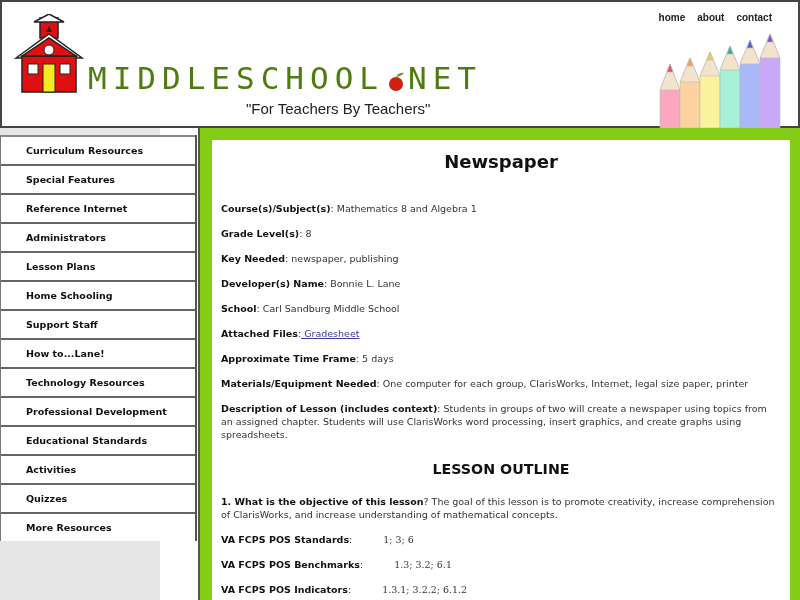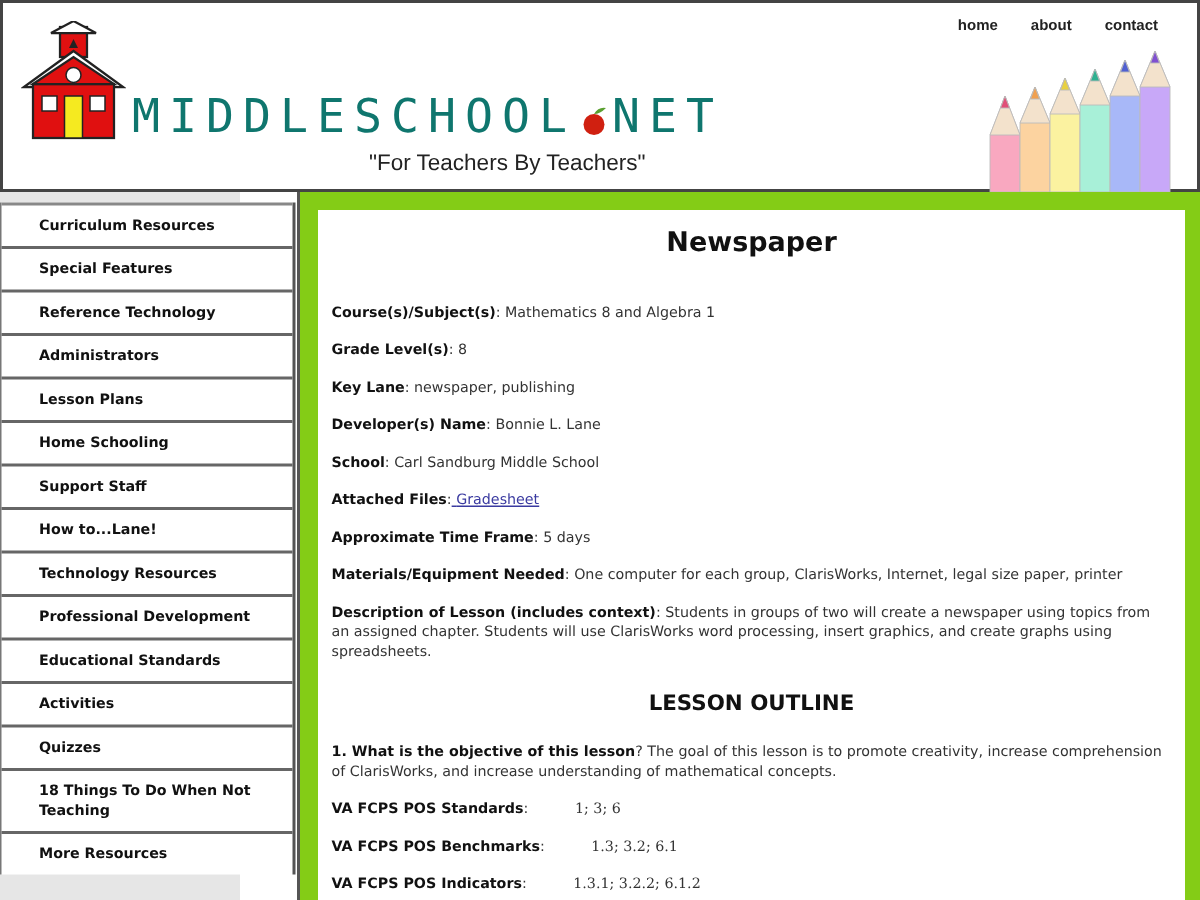--- a/index.html
+++ b/index.html
@@ -7,28 +7,28 @@
   body { font-family: "DejaVu Sans", sans-serif; position: relative; }
 
   #header {
     position: absolute; left: 0; top: 0; width: 800px; height: 128px;
     border: 2px solid #444; border-bottom: 2px solid #444; background: #fff;
   }
   #schoolhouse { position: absolute; left: 12px; top: 12px; width: 70px; height: 80px; }
   #logo-text {
     position: absolute; left: 86px; top: 58px;
     font-family: "DejaVu Sans Mono", monospace; font-size: 31px; letter-spacing: 6px;
-    color: #0f766e; white-space: nowrap;
+    color: #4d7c0f; white-space: nowrap;
   }
   #apple { display: inline-block; vertical-align: middle; width: 20px; height: 22px; margin: 0 2px; }
   #tagline {
     position: absolute; left: 244px; top: 98px;
     font-family: "Liberation Sans", sans-serif; font-size: 15px; color: #222;
   }
-  #topnav { position: absolute; right: 26px; top: 10px; display: flex; gap: 22px; }
+  #topnav { position: absolute; right: 26px; top: 10px; display: flex; gap: 12px; }
   #topnav a {
     font-family: "Liberation Sans", sans-serif; font-size: 10px; font-weight: bold;
     color: #222; text-decoration: none;
   }
   #pencils { position: absolute; right: 0; top: 28px; width: 140px; height: 98px; }
 
   #sidebar {
     position: absolute; left: 0; top: 128px; width: 160px; height: 472px;
     background: #e6e6e6;
   }
@@ -118,43 +118,42 @@
       <polygon points="102,28 112,4 122,28" fill="#f3e2cc"></polygon>
       <polygon points="109,12 112,4 115,12" fill="#8050d0"></polygon>
     </g>
   </svg>
 </div>
 
 <aside id="sidebar">
   <nav id="sidebar-list">
     <a href="#" class="side-item first">Curriculum Resources</a>
     <a href="#" class="side-item">Special Features</a>
-    <a href="#" class="side-item">Reference Technology</a>
+    <a href="#" class="side-item">Reference Internet</a>
     <a href="#" class="side-item">Administrators</a>
     <a href="#" class="side-item">Lesson Plans</a>
     <a href="#" class="side-item">Home Schooling</a>
     <a href="#" class="side-item">Support Staff</a>
     <a href="#" class="side-item">How to...Lane!</a>
     <a href="#" class="side-item">Technology Resources</a>
     <a href="#" class="side-item">Professional Development</a>
     <a href="#" class="side-item">Educational Standards</a>
     <a href="#" class="side-item">Activities</a>
     <a href="#" class="side-item">Quizzes</a>
-    <a href="#" class="side-item">18 Things To Do When Not Teaching</a>
     <a href="#" class="side-item">More Resources</a>
   </nav>
 </aside>
 
 <main id="main">
   <article id="content">
     <h1 id="page-title">Newspaper</h1>
 
     <p class="field"><span class="lbl">Course(s)/Subject(s)</span>: <span>Mathematics 8 and Algebra 1</span></p>
     <p class="field"><span class="lbl">Grade Level(s)</span>: <span>8</span></p>
-    <p class="field"><span class="lbl">Key Lane</span>: <span>newspaper, publishing</span></p>
+    <p class="field"><span class="lbl">Key Needed</span>: <span>newspaper, publishing</span></p>
     <p class="field"><span class="lbl">Developer(s) Name</span>: <span>Bonnie L. Lane</span></p>
     <p class="field"><span class="lbl">School</span>: <span>Carl Sandburg Middle School</span></p>
     <p class="field"><span class="lbl">Attached Files</span>:<a href="#">&nbsp;<span>Gradesheet</span></a></p>
     <p class="field"><span class="lbl">Approximate Time Frame</span>: <span>5 days</span></p>
     <p class="field"><span class="lbl">Materials/Equipment Needed</span>: <span>One computer for each group, ClarisWorks, Internet, legal size paper, printer</span></p>
     <p class="field"><span class="lbl">Description of Lesson (includes context)</span>: <span>Students in groups of two will create a newspaper using topics from an assigned chapter. Students will use ClarisWorks word processing, insert graphics, and create graphs using spreadsheets.</span></p>
 
     <h2 id="outline-heading">LESSON OUTLINE</h2>
 
     <p class="field"><span class="lbl">1. What is the objective of this lesson</span><span>?</span> <span>The goal of this lesson is to promote creativity, increase comprehension of ClarisWorks, and increase understanding of mathematical concepts.</span></p>

